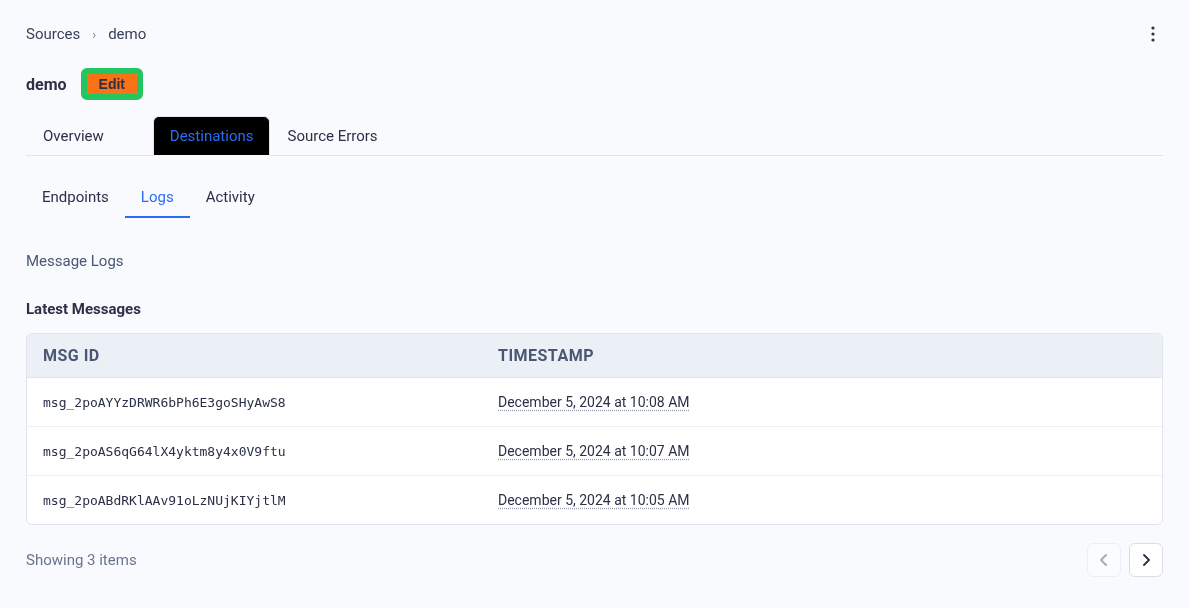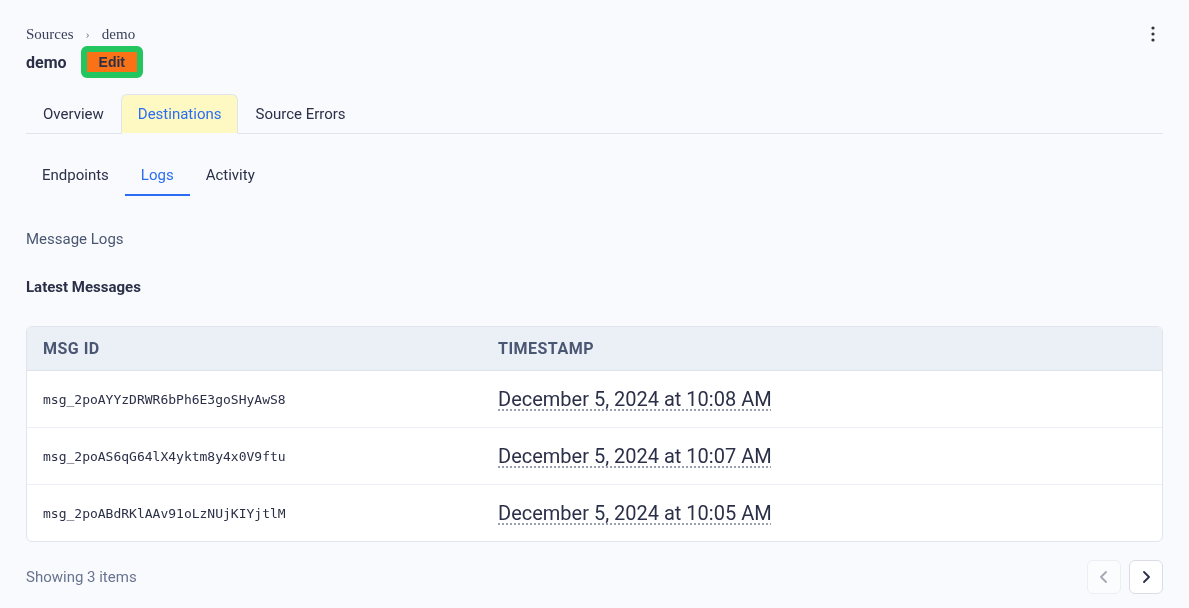--- a/index.html
+++ b/index.html
@@ -9,21 +9,21 @@
       color: #1a1a2e;
       font-size: 14px;
       width: 1189px;
       height: 608px;
       padding: 22px 26px 0 26px;
     }
     .top-row {
       display: flex;
       justify-content: space-between;
       align-items: center;
-      font-family: Liberation Serif, serif;
+      margin-bottom: 22px;
     }
     .breadcrumb {
       display: flex;
       align-items: center;
       gap: 8px;
       font-size: 15px;
       color: #3a3f5a;
     }
     .breadcrumb a { color: #3a3f5a; text-decoration: none; }
     .breadcrumb .chev { color: #7b8194; font-size: 13px; margin: 0 4px; }
@@ -76,21 +76,22 @@
       color: #2b3048;
       cursor: pointer;
       border: 1px solid transparent;
       margin-bottom: -1px;
     }
     .tabs .tab.active {
       color: #2a6df4;
       border: 1px solid #e1e4ed;
       border-bottom-color: #f8fafd;
       border-radius: 6px 6px 0 0;
-      background: #fef9c3;
+      background: #000000;
+      margin-left: 32px;
     }
     .subtabs {
       display: flex;
       gap: 0;
       margin-bottom: 34px;
     }
     .subtabs .subtab {
       padding: 10px 16px;
       font-size: 15px;
       color: #2b3048;
@@ -103,21 +104,21 @@
     }
     .section-label {
       font-size: 15px;
       color: #4a5772;
       margin-bottom: 30px;
     }
     .toolbar-row {
       display: flex;
       justify-content: flex-start;
       align-items: center;
-      margin-bottom: 30px;
+      margin-bottom: 15px;
     }
     .panel-title {
       font-size: 15px;
       font-weight: 700;
       color: #2b3048;
     }
     .toolbar-right {
       display: flex;
       gap: 10px;
     }
@@ -146,21 +147,21 @@
       border-bottom: 1px solid #eceff5;
       align-items: center;
     }
     .table-row:last-child { border-bottom: none; }
     .msg-id {
       font-family: ui-monospace, SFMono-Regular, Menlo, Consolas, monospace;
       font-size: 13px;
       color: #2b3048;
     }
     .ts {
-      font-size: 20px;
+      font-size: 14px;
       color: #2b3048;
       text-decoration: underline dotted #99a0b0;
       text-underline-offset: 3px;
     }
     .pager {
       display: flex;
       justify-content: space-between;
       align-items: center;
       margin-top: 18px;
     }

